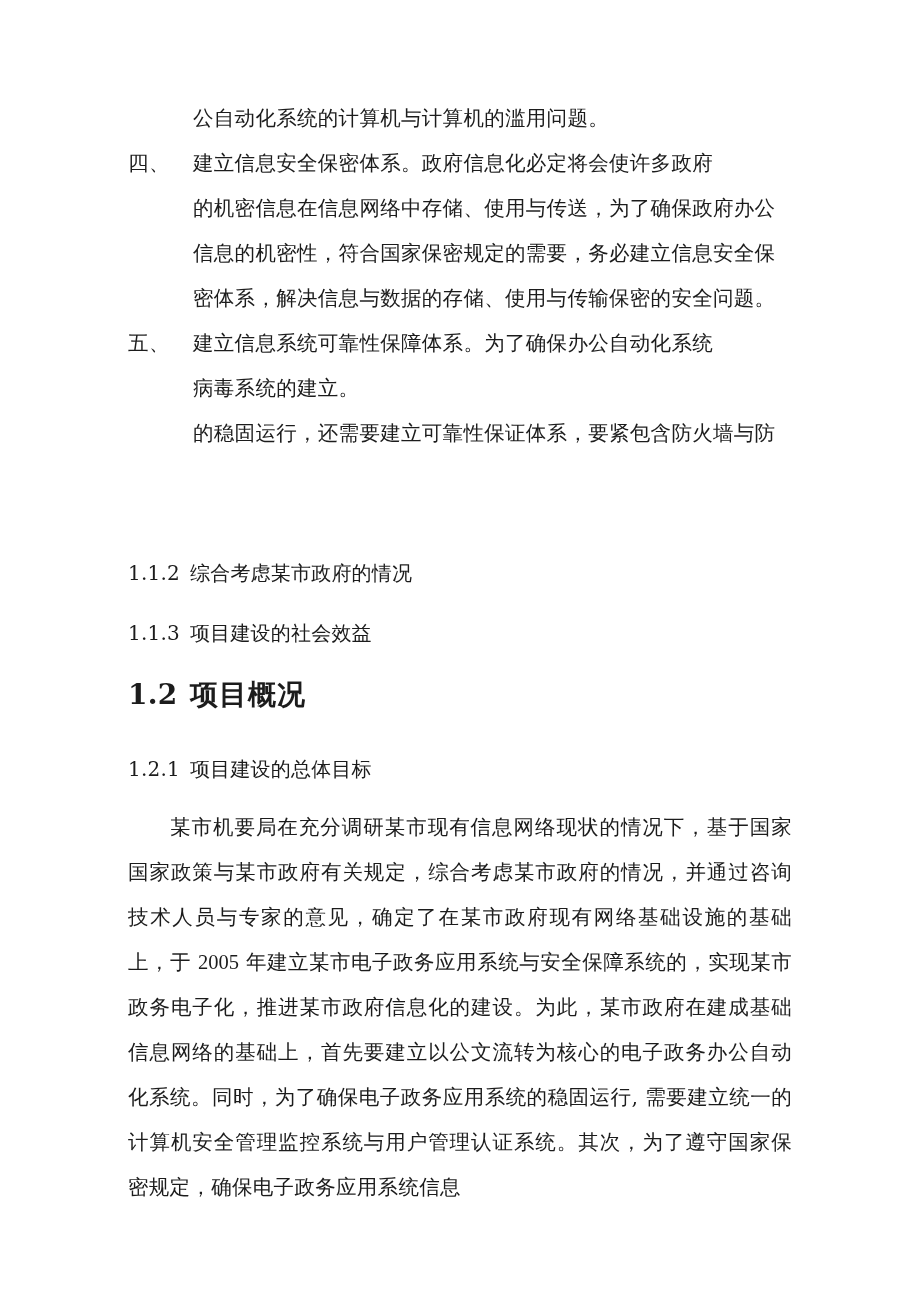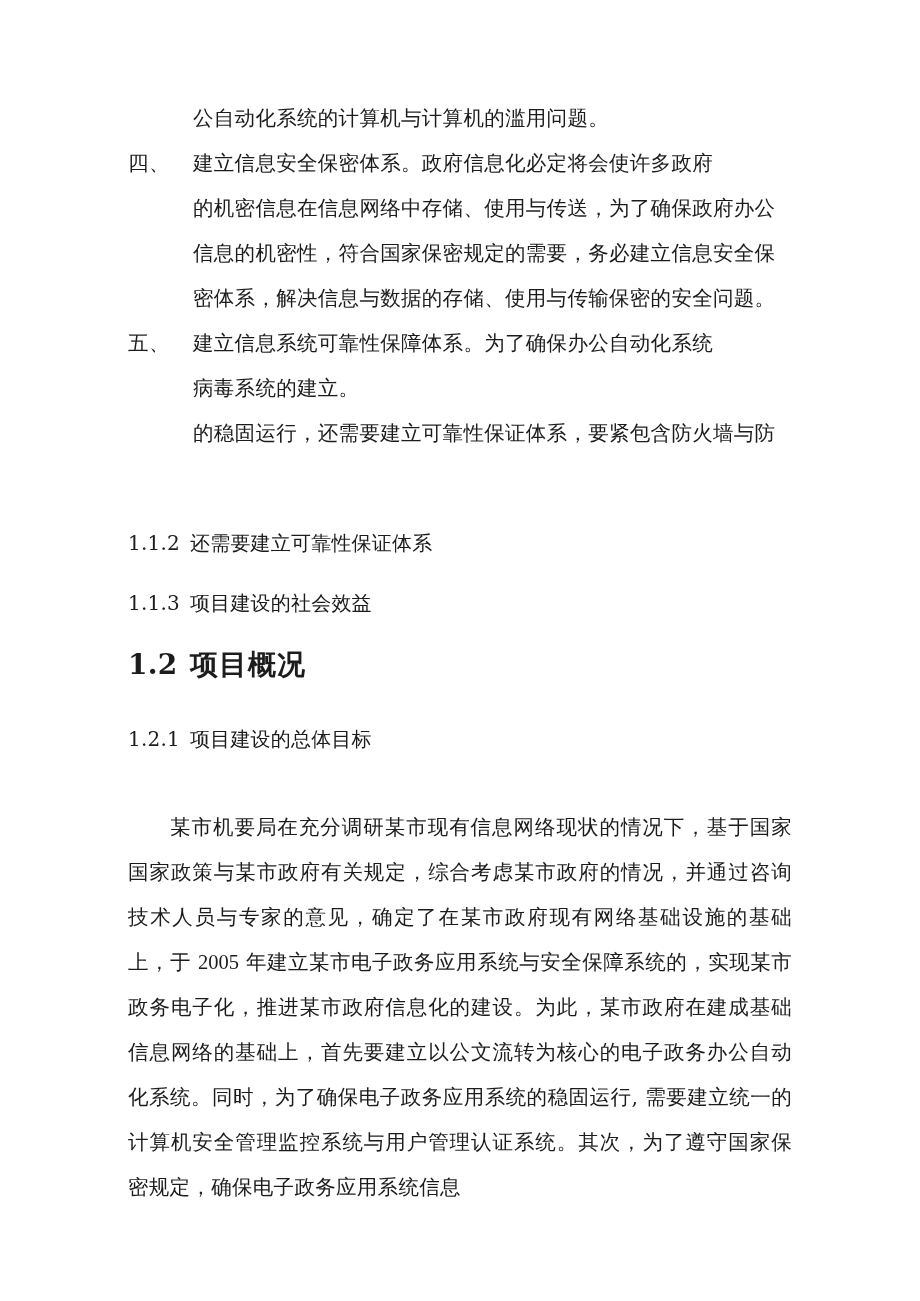--- a/index.html
+++ b/index.html
@@ -63,20 +63,21 @@
     font-size: 20px;
     line-height: 30px;
     color: #1c1c1c;
     white-space: nowrap;
     letter-spacing: 0.2px;
   }
   .heading .h-num {
     display: inline-block;
     min-width: 62px;
     font-family: "DejaVu Serif", "Liberation Serif", serif;
+    margin-top: 30px;
   }
   .heading.h2 {
     font-family: "DejaVu Sans", "Liberation Sans", sans-serif;
     font-weight: bold;
     font-size: 28px;
   }
   .heading.h2 .h-num {
     min-width: 62px;
   }
   .heading.h2 .h-title {
@@ -141,21 +142,21 @@
       <div class="list-text last-line">病毒系统的建立。</div>
     </div>
     <div class="list-row">
       <div class="list-marker blank"></div>
       <div class="list-text last-line">的稳固运行，还需要建立可靠性保证体系，要紧包含防火墙与防</div>
     </div>
 
   </div>
 
   <div class="heading h3" style="top:528px;">
-    <span class="h-num">1.1.2</span><span class="h-title">还需要建立可靠性保证体系</span>
+    <span class="h-num">1.1.2</span><span class="h-title">综合考虑某市政府的情况</span>
   </div>
 
   <div class="heading h3" style="top:588px;">
     <span class="h-num">1.1.3</span><span class="h-title">项目建设的社会效益</span>
   </div>
 
   <div class="heading h2" style="top:650px;">
     <span class="h-num">1.2</span><span class="h-title">项目概况</span>
   </div>
 

